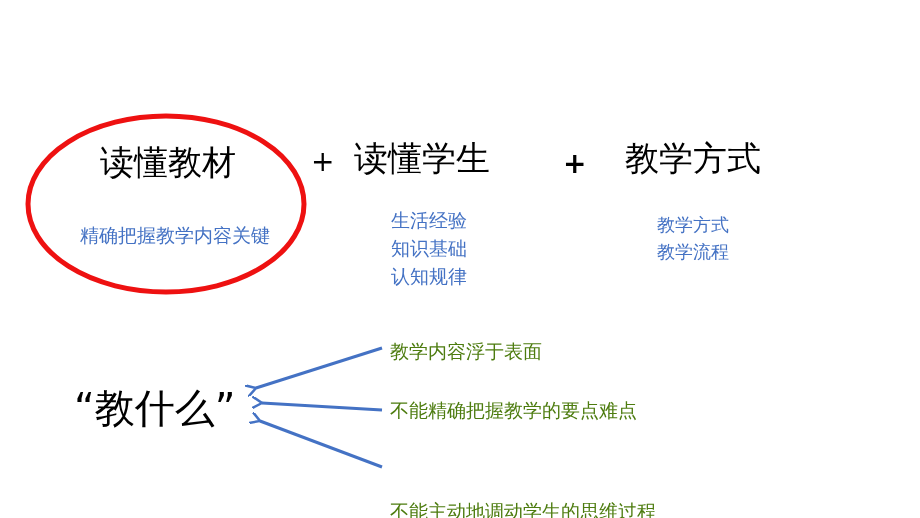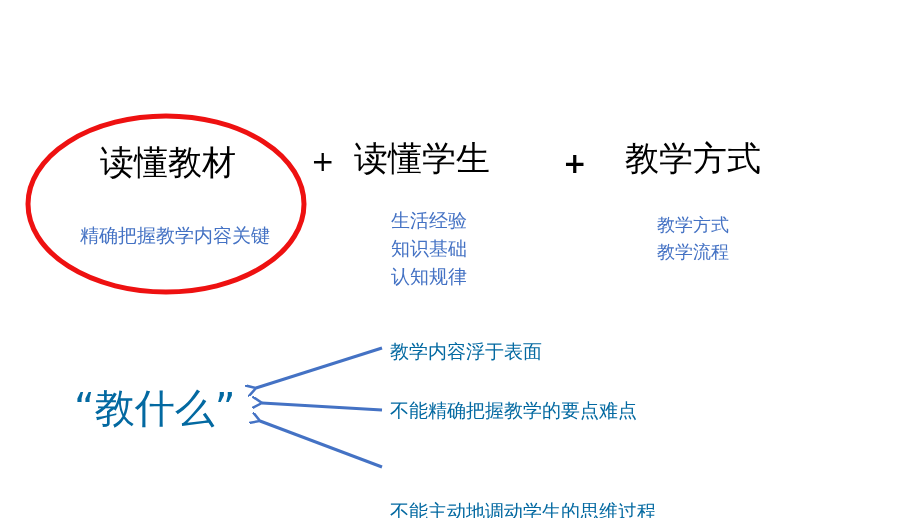--- a/index.html
+++ b/index.html
@@ -4,22 +4,22 @@
 <style>
   html, body { margin:0; padding:0; }
   body { width:920px; height:518px; background:#ffffff; position:relative; overflow:hidden;
          font-family:"DejaVu Sans", "Liberation Sans", sans-serif; }
   .abs { position:absolute; white-space:nowrap; }
   .title { font-size:34px; color:#000; line-height:1; }
   .plus { font-size:28px; color:#000; line-height:1; font-weight:bold; }
   .plus.thin { font-weight:normal; }
   .blue { color:#4472c4; font-size:19px; line-height:26px; }
   .blue.small { font-size:18px; line-height:24px; }
-  .red { color:#0369a1; font-size:40px; line-height:1; }
-  .issue { font-size:19px; color:#0369a1; line-height:1; }
+  .red { color:#000000; font-size:40px; line-height:1; }
+  .issue { font-size:19px; color:#4d7c0f; line-height:1; }
   svg.overlay { position:absolute; left:0; top:0; }
 </style>
 </head>
 <body>
 
 <svg class="overlay" width="920" height="518">
   <defs>
     <marker id="ah" markerWidth="12" markerHeight="12" refX="2" refY="6" orient="auto" markerUnits="userSpaceOnUse">
       <path d="M12,0 L2,6 L12,12" fill="none" stroke="#4472c4" stroke-width="2.5"></path>
     </marker>

